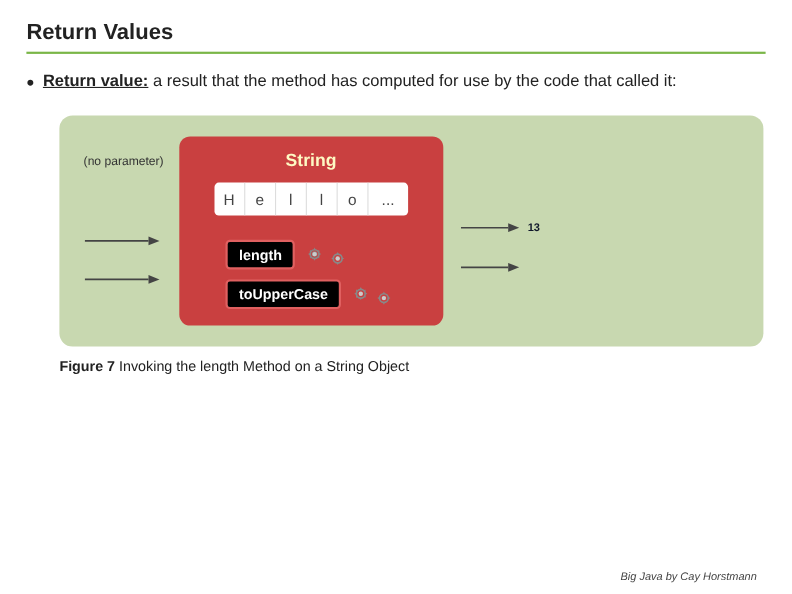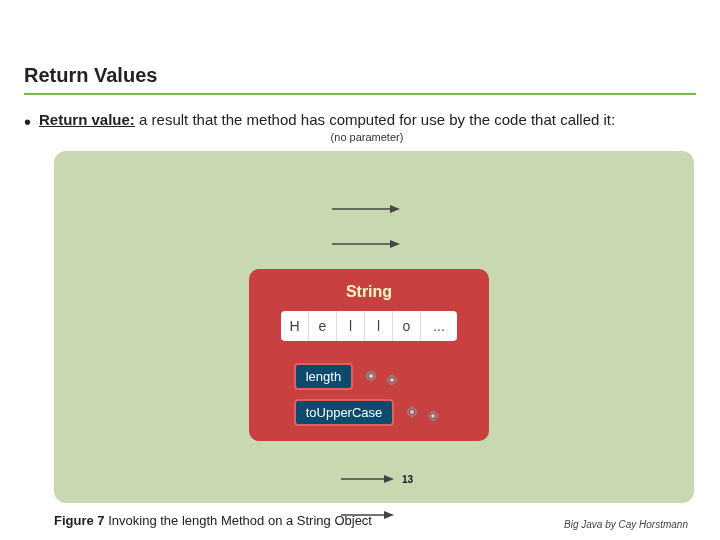--- a/index.html
+++ b/index.html
@@ -18,21 +18,20 @@
       height: 540px;
       padding: 18px 24px 12px 24px;
       display: flex;
       flex-direction: column;
     }
 
     .title-section {
       border-bottom: 2px solid #7ab648;
       padding-bottom: 6px;
       margin-bottom: 14px;
-      margin-top: 46px;
     }
 
     .page-title {
       font-size: 20px;
       font-weight: bold;
       color: #222;
     }
 
     .bullet-section {
       margin-bottom: 14px;
@@ -123,24 +122,24 @@
       justify-content: center;
       font-size: 14px;
       color: #444;
       border-right: 1px solid #ddd;
     }
     .char-cell:last-child {
       border-right: none;
     }
 
     .method-name-box {
-      background: #0c4a6e;
+      background: #000000;
       color: #ffffff;
       font-size: 13px;
-      font-weight: normal;
+      font-weight: bold;
       border: 2px solid #e06060;
       border-radius: 4px;
       padding: 4px 10px;
       white-space: nowrap;
     }
 
     .result-row {
       display: flex;
       align-items: center;
       gap: 6px;
@@ -171,21 +170,21 @@
       right: 32px;
       text-align: right;
       font-size: 10px;
       color: #444;
       font-style: italic;
     }
 
     
     .diagram-inner {
       display: flex;
-      flex-direction: column;
+      flex-direction: row;
       align-items: center;
       width: 100%;
     }
 
     .left-arrow-area {
       display: flex;
       flex-direction: column;
       align-items: center;
       margin-right: 14px;
     }

